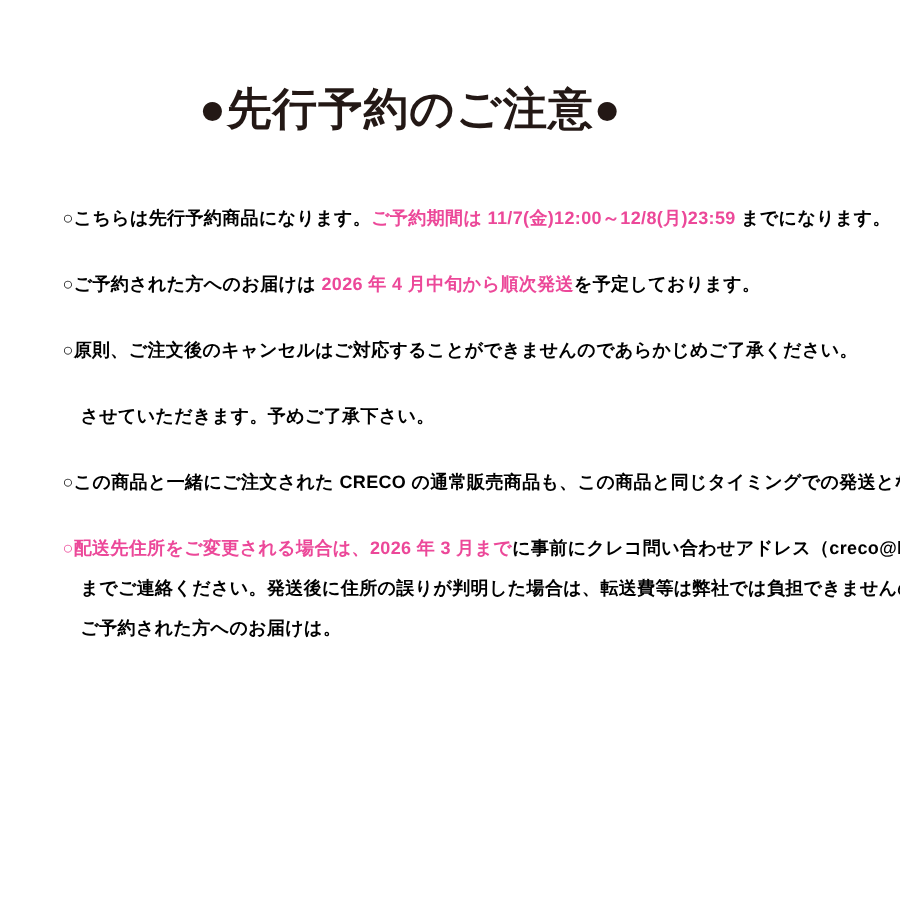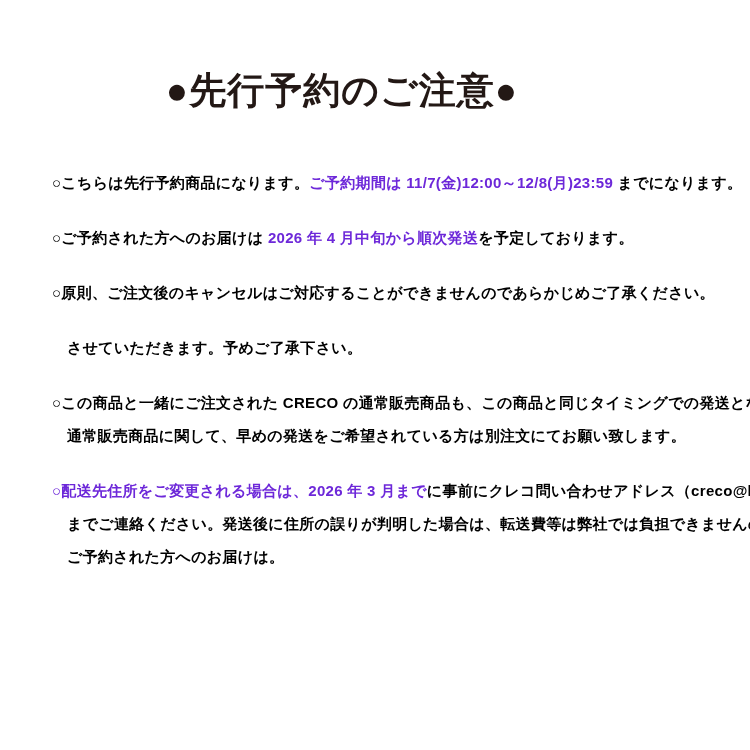--- a/index.html
+++ b/index.html
@@ -28,21 +28,21 @@
   }
   .notices { font-size: 15px; font-weight: bold; }
   .notice { margin-bottom: 22px; }
   .line {
     line-height: 33px;
     letter-spacing: 0.3px;
     white-space: nowrap;
   }
   .line.cont { padding-left: 15px; }
   .seg-black { color: #000000; }
-  .seg-red { color: #6d28d9; }
+  .seg-red { color: #ec4899; }
 </style>
 </head>
 <body>
 
 <div class="page">
 
   <div class="title">●先行予約のご注意●</div>
 
   <div class="notices">
 
@@ -57,21 +57,20 @@
     <div class="notice">
       <p class="line"><span class="seg-black">○原則、ご注文後のキャンセルはご対応することができませんのであらかじめご了承ください。</span></p>
     </div>
 
     <div class="notice">
       <p class="line cont"><span class="seg-black">させていただきます。予めご了承下さい。</span></p>
     </div>
 
     <div class="notice">
       <p class="line"><span class="seg-black">○この商品と一緒にご注文された CRECO の通常販売商品も、この商品と同じタイミングでの発送となります。</span></p>
-      <p class="line cont"><span class="seg-black">通常販売商品に関して、早めの発送をご希望されている方は別注文にてお願い致します。</span></p>
     </div>
 
     <div class="notice">
       <p class="line"><span class="seg-red">○配送先住所をご変更される場合は、2026 年 3 月まで</span><span class="seg-black">に事前にクレコ問い合わせアドレス（creco@hunet-corp.jp）</span></p>
       <p class="line cont"><span class="seg-black">までご連絡ください。発送後に住所の誤りが判明した場合は、転送費等は弊社では負担できませんので</span></p>
       <p class="line cont"><span class="seg-black">ご予約された方へのお届けは。</span></p>
     </div>
 
 
   </div>

